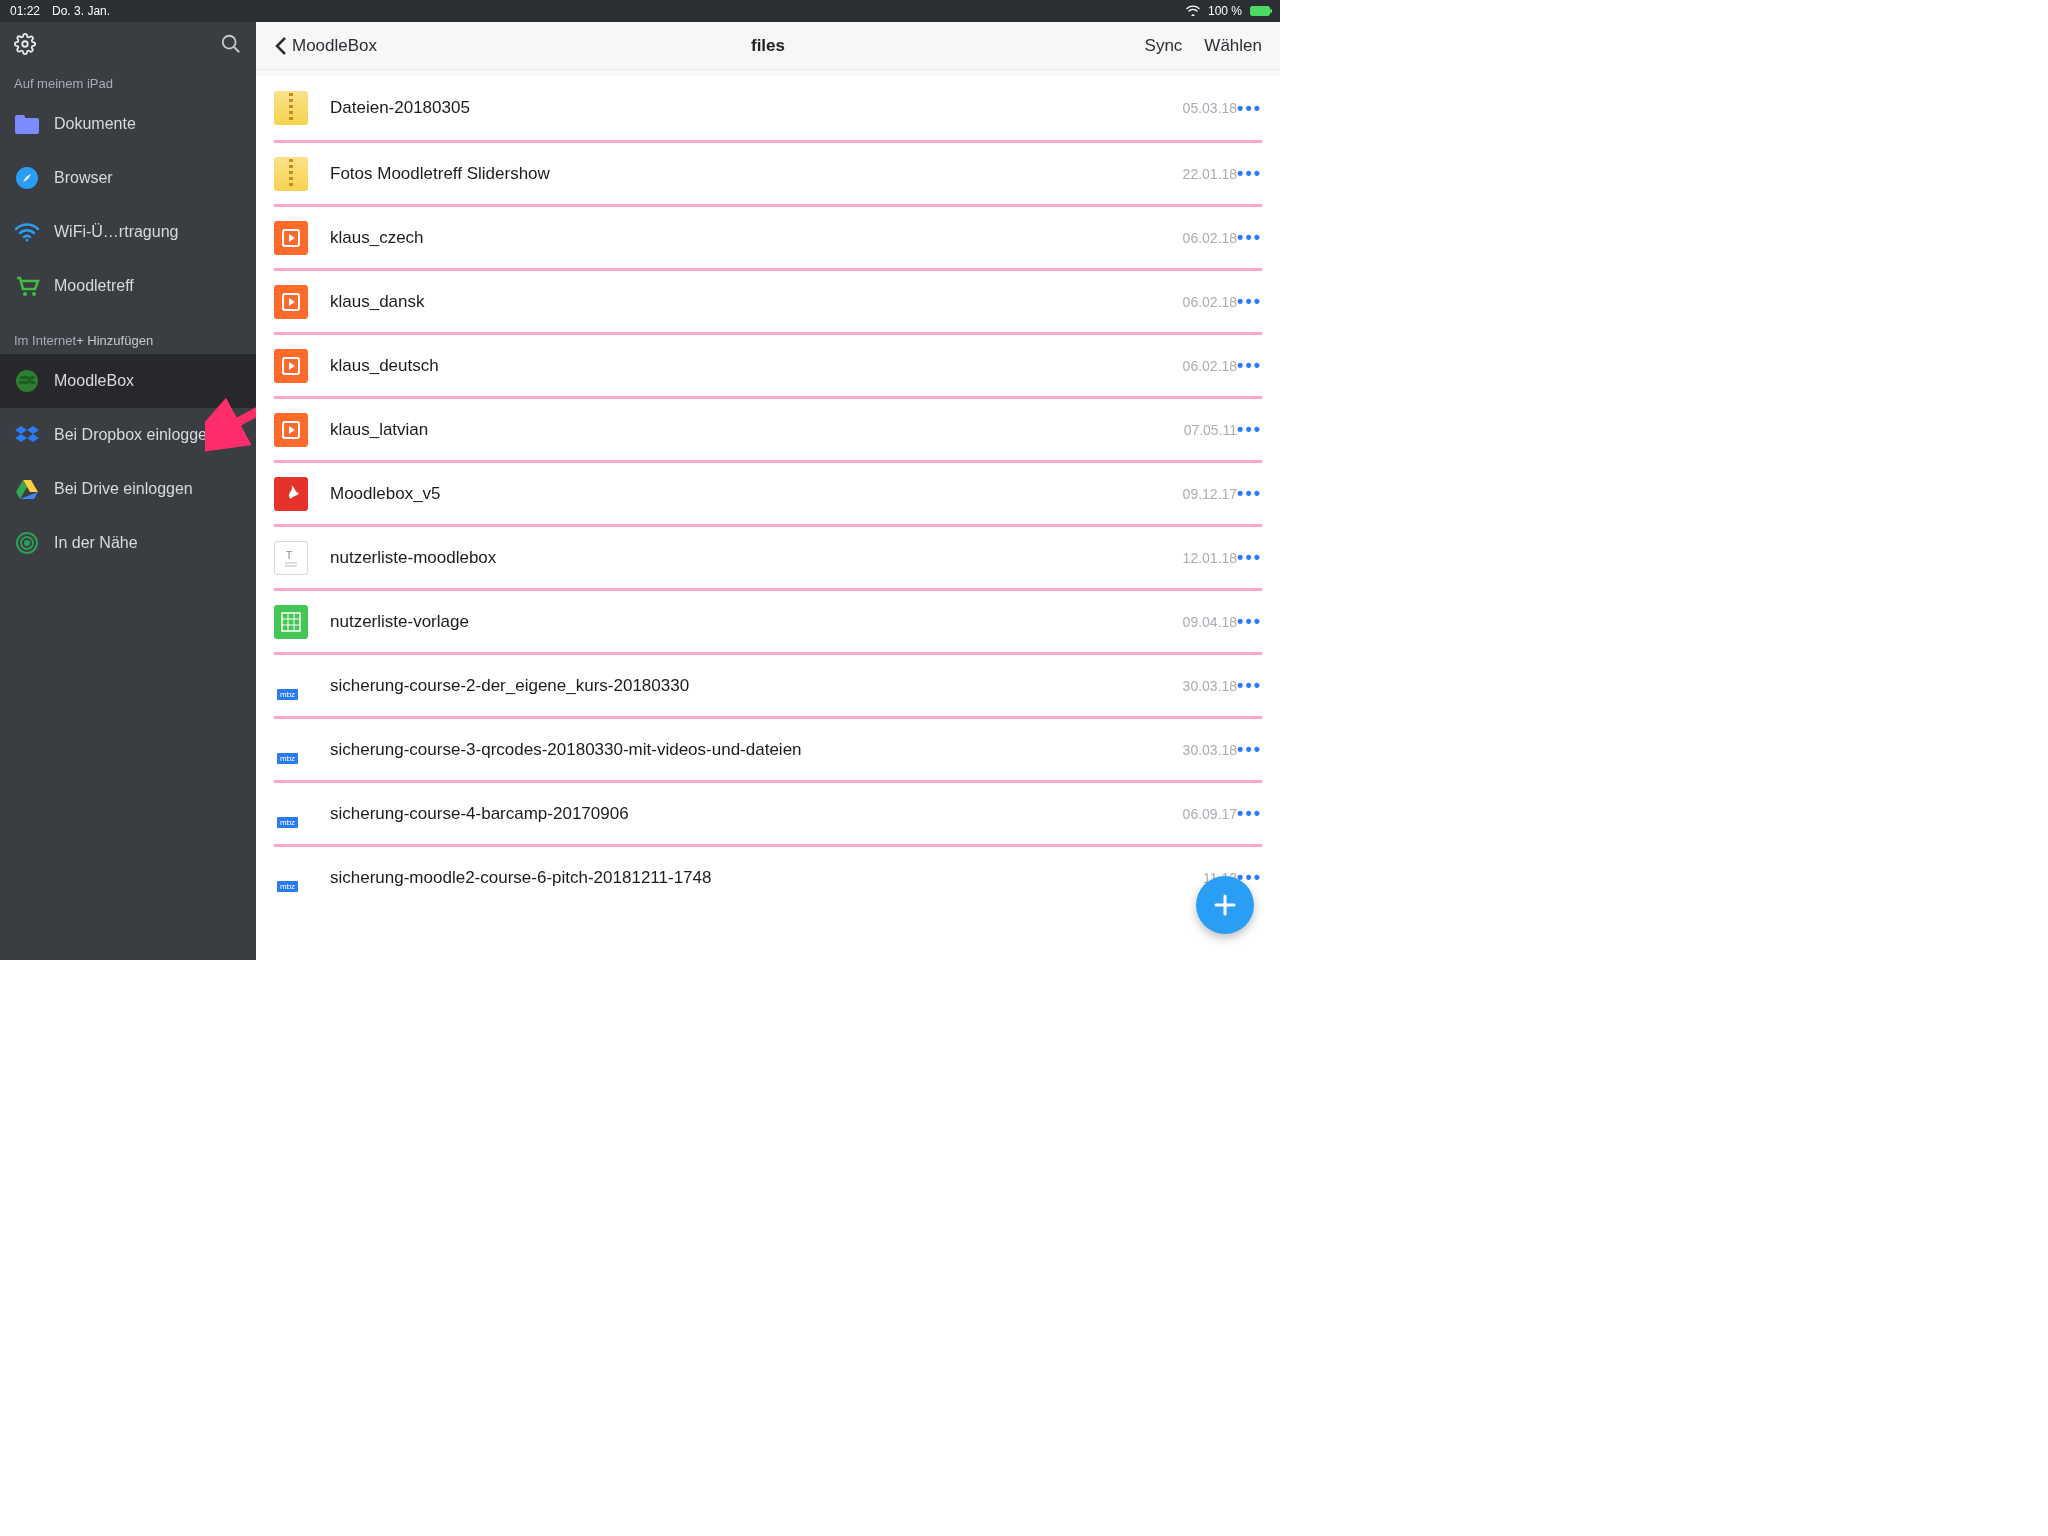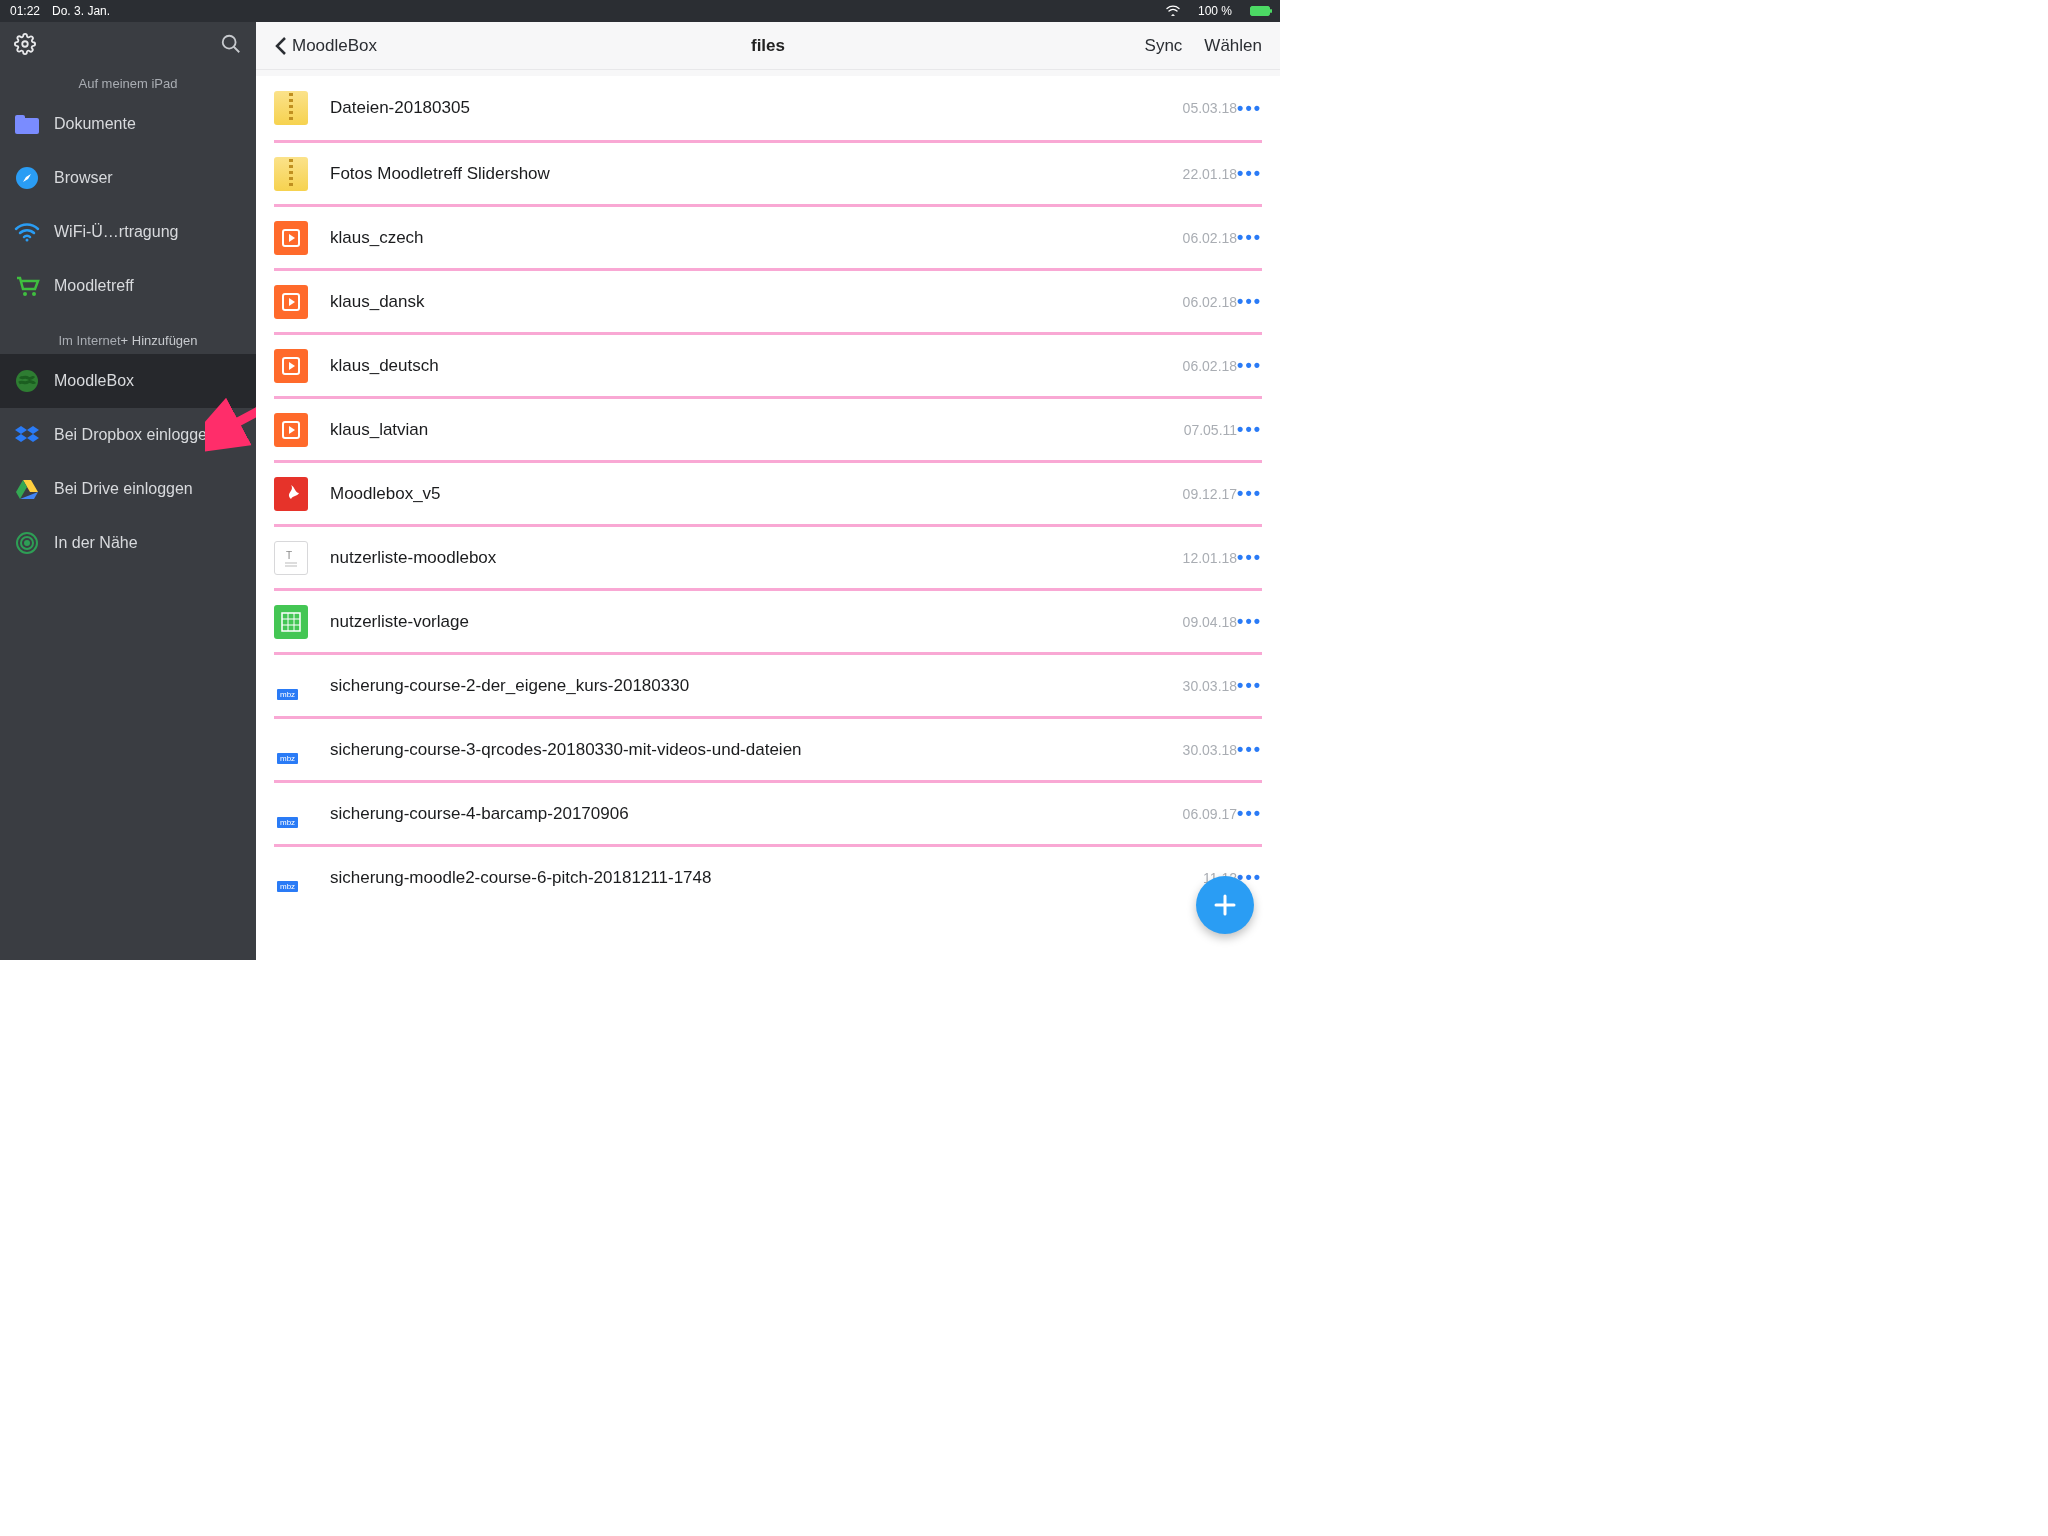--- a/index.html
+++ b/index.html
@@ -4,35 +4,35 @@
 <style>
   * { margin: 0; padding: 0; box-sizing: border-box; font-family: -apple-system, "Helvetica Neue", Arial, sans-serif; }
   html, body { width: 1280px; height: 960px; overflow: hidden; background: #fff; }
 
   
   .status-bar {
     height: 22px; background: #2b2e33; color: #fff; font-size: 12px;
     display: flex; align-items: center; padding: 0 10px; justify-content: space-between;
   }
   .status-left { display: flex; gap: 12px; }
-  .status-right { display: flex; gap: 18px; align-items: center; }
+  .status-right { display: flex; gap: 8px; align-items: center; }
   .wifi-glyph { font-size: 12px; }
   .battery {
     width: 20px; height: 10px; border: 1px solid #4cd964; border-radius: 2px; position: relative;
     background: linear-gradient(to right, #4cd964 100%, transparent 0);
   }
   .battery::after { content:""; position:absolute; right:-3px; top:2px; width:2px; height:4px; background:#4cd964; border-radius:1px;}
 
   .app { display: flex; height: calc(100% - 22px); }
 
   
   .sidebar { width: 256px; background: #3a3d42; color: #d8dadd; display: flex; flex-direction: column; position: relative; }
   .sidebar-top { height: 48px; display:flex; align-items:center; justify-content:space-between; padding: 0 14px; }
   .gear, .search-ic { color:#e8e9eb; }
-  .section-hdr { font-size: 13px; color: #a9adb3; padding: 6px 14px 6px; display:flex; justify-content:center; }
+  .section-hdr { font-size: 13px; color: #a9adb3; padding: 6px 14px 6px; display:flex; justify-content:flex-start; }
   .sb-item { display:flex; align-items:center; gap:14px; padding: 14px 14px; font-size: 16px; cursor:pointer; }
   .sb-item.active { background:#26282c; }
   .sb-ic { width:26px; height:26px; display:flex; align-items:center; justify-content:center; }
   .add-link { color:#c7cace; font-size:13px; }
 
   
   .arrow { position:absolute; left: 205px; top: 360px; pointer-events:none; }
 
   
   .main { flex:1; display:flex; flex-direction:column; background:#f7f7f8; position:relative; }

